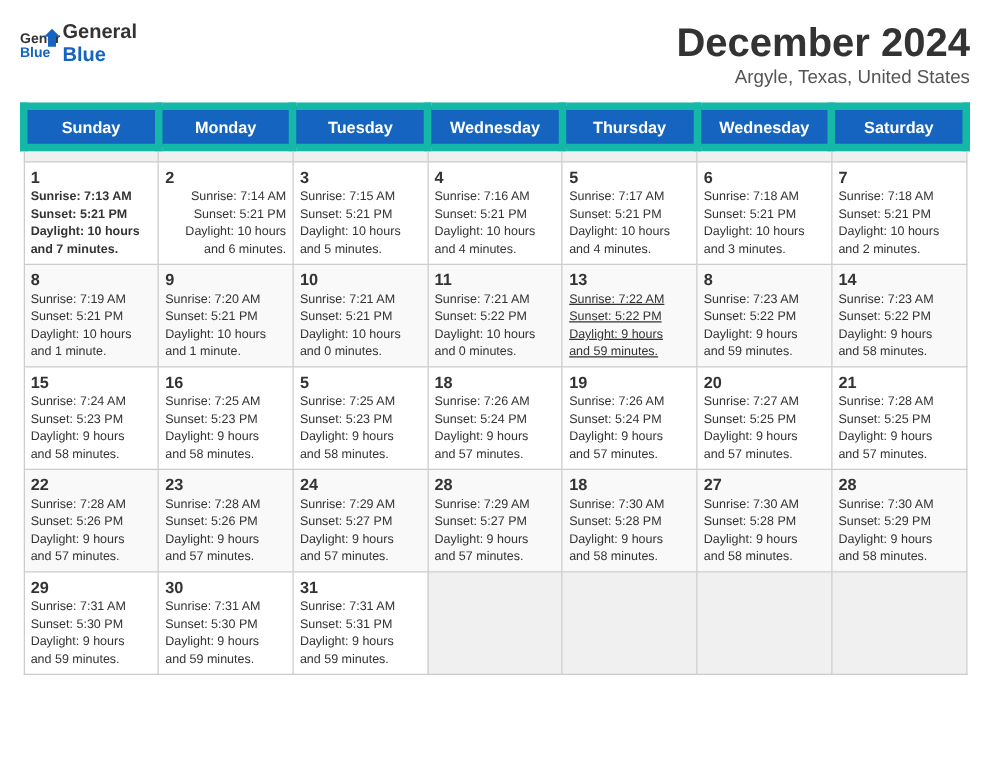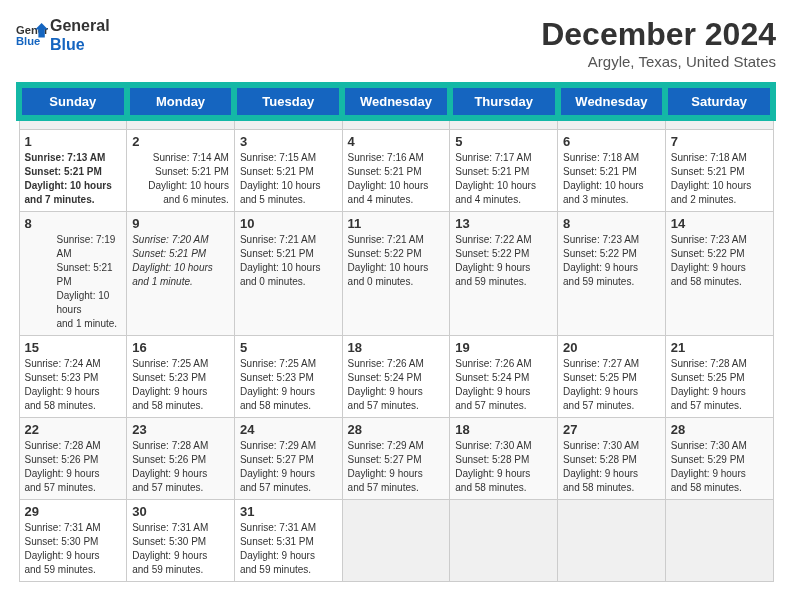--- a/index.html
+++ b/index.html
@@ -169,49 +169,49 @@
             <span class="day-number">7</span>
             <div class="day-info" style="white-space: pre-line;">Sunrise: 7:18 AM
 Sunset: 5:21 PM
 Daylight: 10 hours
 and 2 minutes.</div>
           </td>
         </tr>
         <tr>
           <td>
             <span class="day-number">8</span>
-            <div class="day-info" style="white-space: pre-line; margin-left: 32px;">Sunrise: 7:19 AM
+            <div class="day-info" style="white-space: pre-line;">Sunrise: 7:19 AM
 Sunset: 5:21 PM
 Daylight: 10 hours
 and 1 minute.</div>
           </td>
           <td>
             <span class="day-number">9</span>
-            <div class="day-info" style="white-space: pre-line; font-style: italic;">Sunrise: 7:20 AM
+            <div class="day-info" style="white-space: pre-line;">Sunrise: 7:20 AM
 Sunset: 5:21 PM
 Daylight: 10 hours
 and 1 minute.</div>
           </td>
           <td>
             <span class="day-number">10</span>
             <div class="day-info" style="white-space: pre-line;">Sunrise: 7:21 AM
 Sunset: 5:21 PM
 Daylight: 10 hours
 and 0 minutes.</div>
           </td>
           <td>
             <span class="day-number">11</span>
             <div class="day-info" style="white-space: pre-line;">Sunrise: 7:21 AM
 Sunset: 5:22 PM
 Daylight: 10 hours
 and 0 minutes.</div>
           </td>
           <td>
             <span class="day-number">13</span>
-            <div class="day-info" style="white-space: pre-line;">Sunrise: 7:22 AM
+            <div class="day-info" style="white-space: pre-line; text-decoration: underline;">Sunrise: 7:22 AM
 Sunset: 5:22 PM
 Daylight: 9 hours
 and 59 minutes.</div>
           </td>
           <td>
             <span class="day-number">8</span>
             <div class="day-info" style="white-space: pre-line;">Sunrise: 7:23 AM
 Sunset: 5:22 PM
 Daylight: 9 hours
 and 59 minutes.</div>

